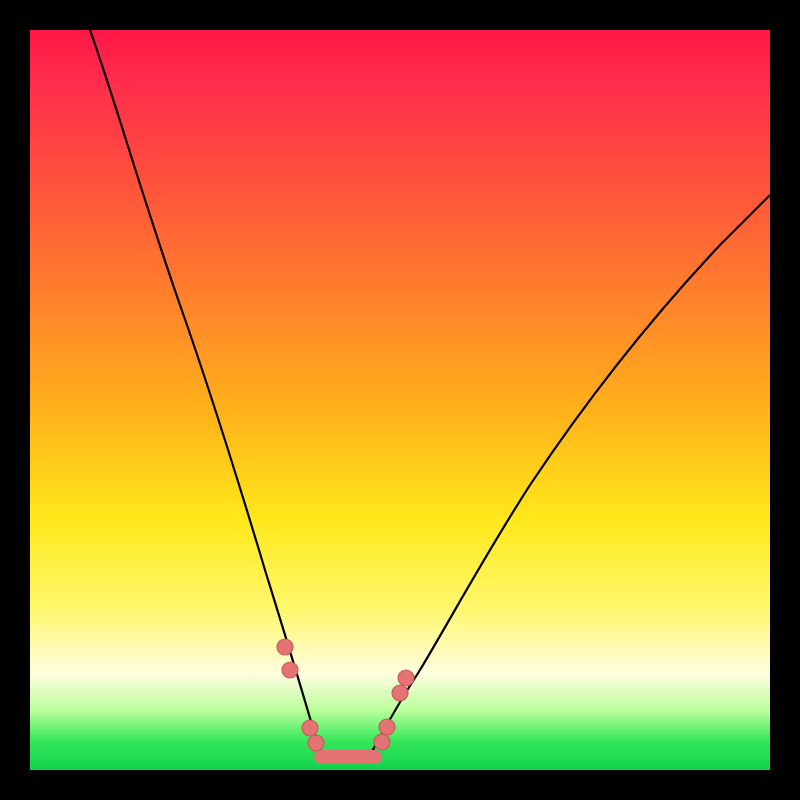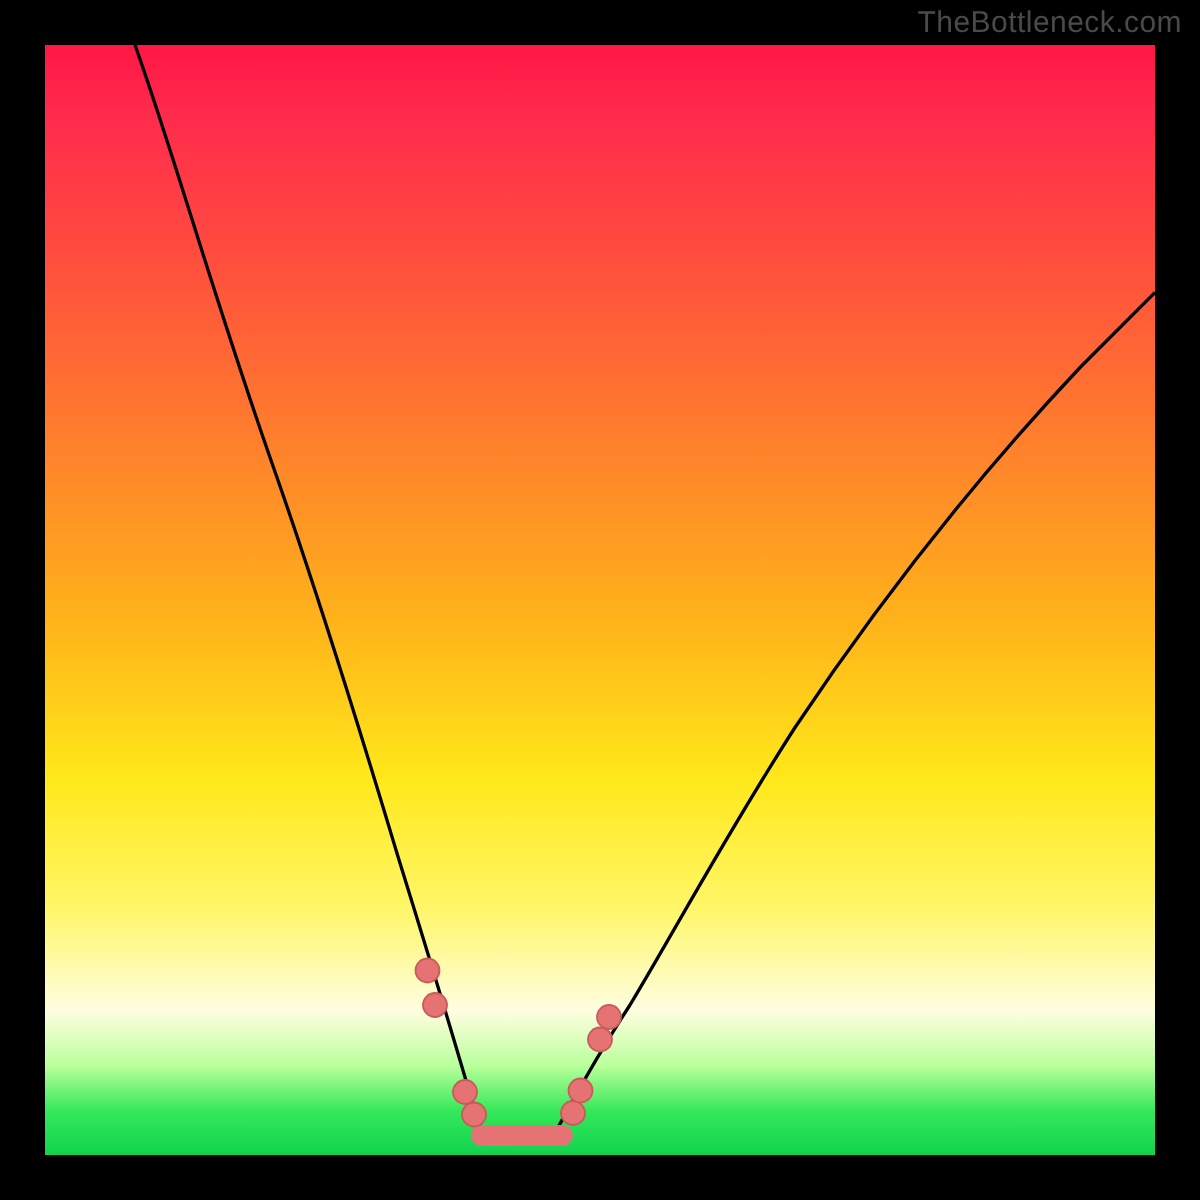--- a/index.html
+++ b/index.html
@@ -70,21 +70,20 @@
     fill: none;
     stroke: #e57373;
     stroke-width: 14;
     stroke-linecap: round;
   }
 </style>
 </head>
 <body>
 
 <div class="frame">
-  <div class="watermark">TheBottleneck.com</div>
 
   <div class="plot-area">
     <svg class="curves" viewBox="0 0 740 740" preserveAspectRatio="none">
 
       <path class="curve" d="M 60 0
                C 85 70, 110 160, 150 275
                C 180 360, 205 440, 235 540
                C 252 595, 266 640, 282 695
                C 287 712, 290 720, 292 725"></path>
 

